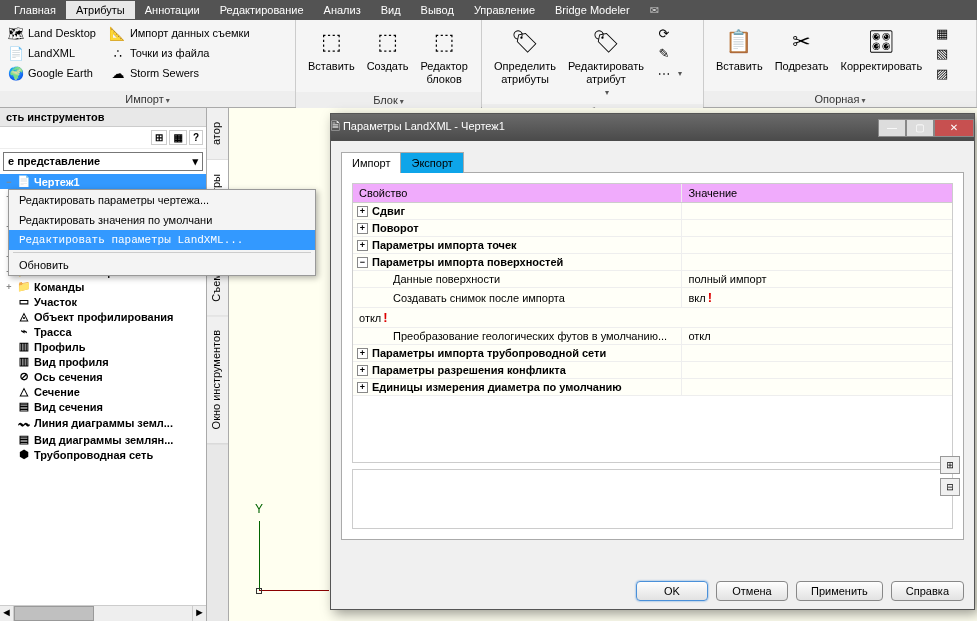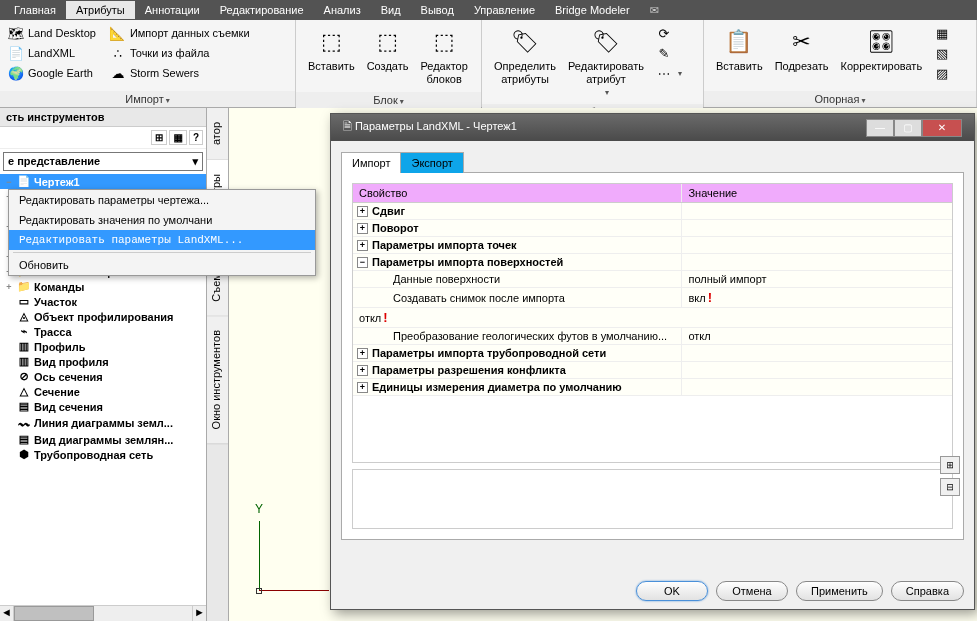--- a/index.html
+++ b/index.html
@@ -51,21 +51,21 @@
 .axis-origin { position: absolute; left: 27px; bottom: 27px; width: 6px; height: 6px; border: 1px solid #333; }
 
 
 .ctx-menu { position: absolute; left: 68px; top: 325px; background: #f4f4f4; border: 1px solid #999; box-shadow: 2px 2px 6px rgba(0,0,0,0.3); z-index: 50; width: 308px; }
 .ctx-item { padding: 4px 10px; cursor: pointer; }
 .ctx-item.hl { background: #3399ff; color: #fff; font-family: Liberation Mono, monospace; }
 .ctx-sep { height: 1px; background: #ccc; margin: 2px 4px; }
 
 
 .dialog { position: absolute; left: 330px; top: 113px; width: 645px; height: 497px; background: #f0f0f0; border: 1px solid #555; box-shadow: 4px 4px 12px rgba(0,0,0,0.4); z-index: 100; display: flex; flex-direction: column; }
-.dlg-title { background: linear-gradient(#6a6a6a,#4a4a4a); color: #fff; padding: 4px 12px; display: flex; align-items: center; justify-content: space-between; gap: 42px; }
+.dlg-title { background: linear-gradient(#6a6a6a,#4a4a4a); color: #fff; padding: 4px 0; display: flex; align-items: center; justify-content: space-between; gap: 42px; }
 .dlg-title .wbtns { display: flex; gap: 0; }
 .wbtn { width: 28px; height: 18px; background: #ddd; border: 1px solid #888; display: flex; align-items: center; justify-content: center; font-size: 10px; cursor: pointer; }
 .wbtn.close { background: #c75050; color: #fff; width: 40px; }
 .dlg-body { flex: 1; padding: 10px; display: flex; flex-direction: column; }
 .dlg-tabs { display: flex; border-bottom: 1px solid #aaa; }
 .dlg-tab { padding: 4px 10px; border: 1px solid #aaa; border-bottom: none; background: #0ea5e9; cursor: pointer; margin-right: -1px; position: relative; top: 1px; }
 .dlg-tab.active { background: #fff; }
 .dlg-tabc { flex: 1; background: #fff; border: 1px solid #aaa; border-top: none; padding: 10px; display: flex; flex-direction: column; }
 .prop-grid { border: 1px solid #ccc; flex: 1; overflow: auto; }
 .pg-head { display: flex; background: #f0abfc; border-bottom: 1px solid #ccc; font-weight: normal; }
@@ -76,21 +76,21 @@
 .pg-row .c1 { width: 55%; padding: 2px 4px; display: flex; align-items: center; gap: 4px; border-right: 1px solid #eee; }
 .pg-row .c2 { flex: 1; padding: 2px 6px; display: flex; align-items: center; gap: 2px; }
 .pg-row.cat .c1 { font-weight: bold; }
 .pg-row.sub .c1 { padding-left: 40px; }
 .expander { width: 11px; height: 11px; border: 1px solid #888; display: inline-flex; align-items: center; justify-content: center; font-size: 9px; line-height: 1; background: #fff; cursor: pointer; }
 .bang { color: #d00; font-weight: bold; font-size: 13px; }
 .dlg-lower { height: 60px; border: 1px solid #ccc; margin-top: 6px; background: #fff; position: relative; }
 .dlg-side-btns { position: absolute; right: 14px; top: 342px; display: flex; flex-direction: column; gap: 4px; }
 .dlg-side-btns .sb { width: 20px; height: 18px; border: 1px solid #999; background: #f0f0f0; font-size: 9px; display: flex; align-items: center; justify-content: center; cursor: pointer; }
 .dlg-buttons { display: flex; justify-content: flex-end; gap: 8px; padding: 8px 10px; }
-.btn { min-width: 72px; padding: 3px 14px; border: 1px solid #888; background: linear-gradient(#fefefe,#e2e2e2); border-radius: 10px; cursor: pointer; text-align: center; margin-top: 23px; }
+.btn { min-width: 72px; padding: 3px 14px; border: 1px solid #888; background: linear-gradient(#fefefe,#e2e2e2); border-radius: 4px; cursor: pointer; text-align: center; margin-top: 23px; }
 .btn.primary { border-color: #4a90d9; box-shadow: 0 0 2px #4a90d9; }
 </style>
 </head>
 <body>
 
 <div class="ribbon-tabs">
   <span class="ribbon-tab">Главная</span>
   <span class="ribbon-tab active">Атрибуты</span>
   <span class="ribbon-tab">Аннотации</span>
   <span class="ribbon-tab">Редактирование</span>

